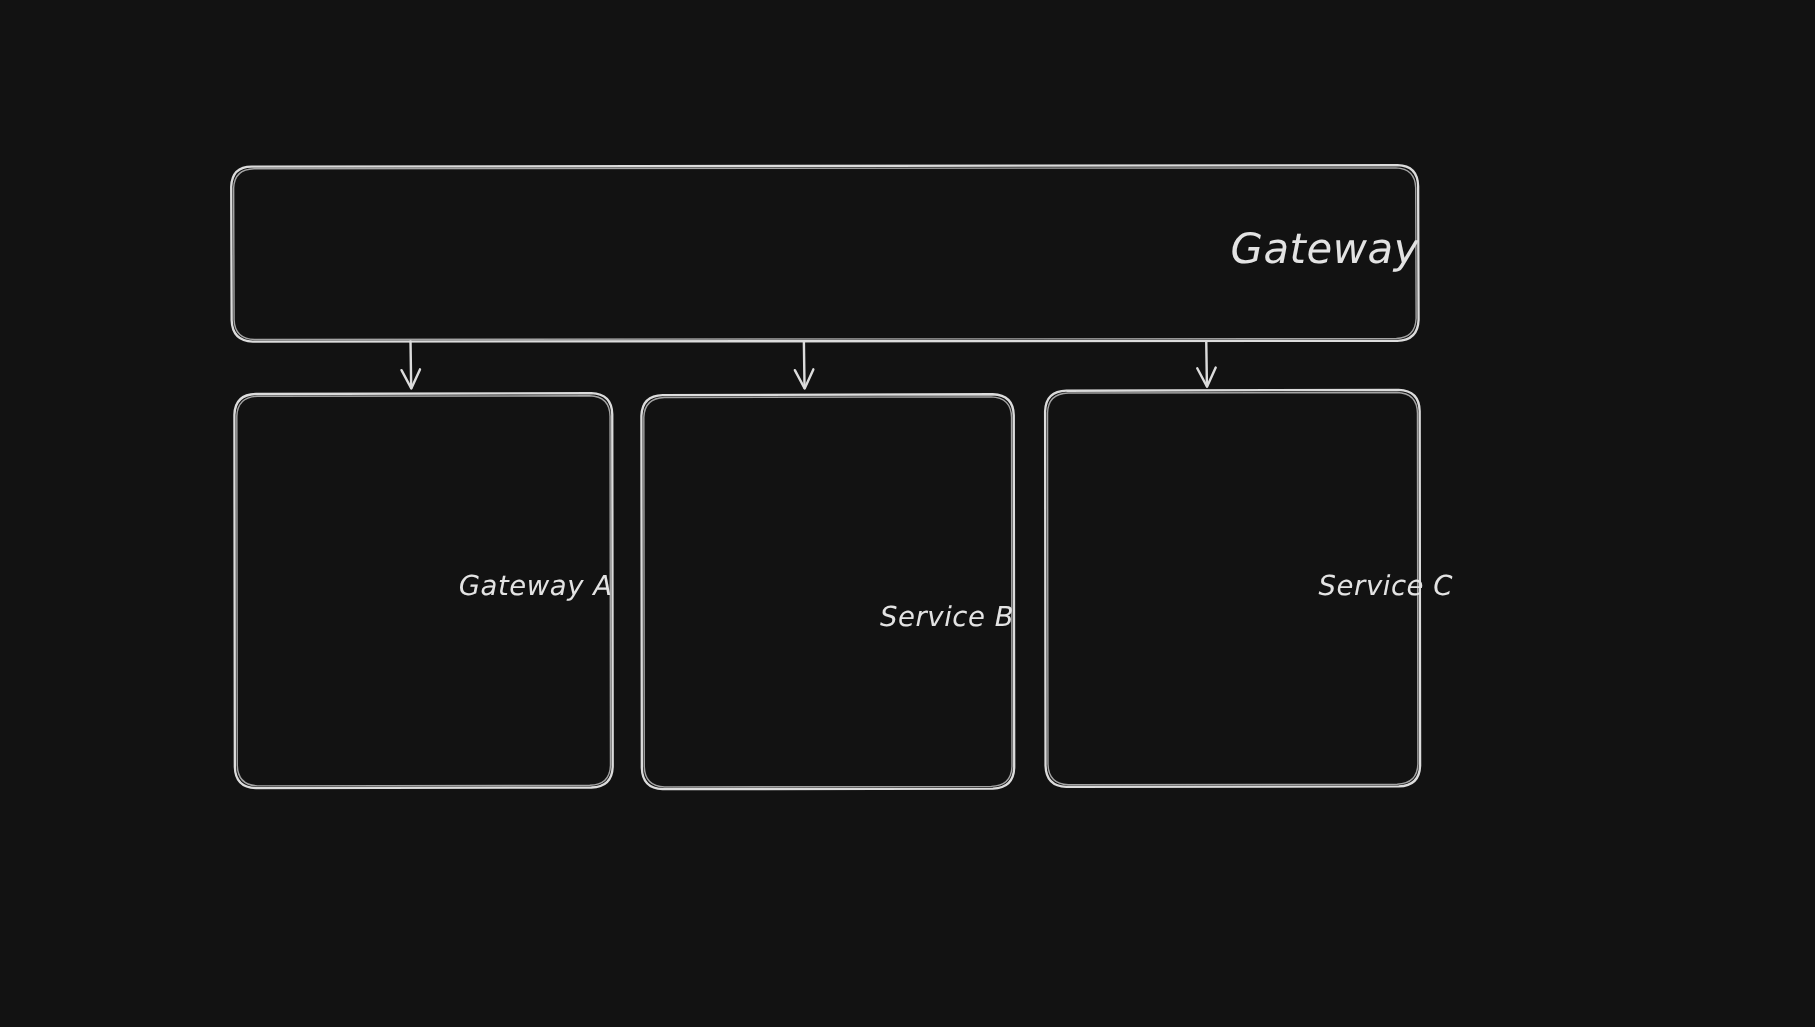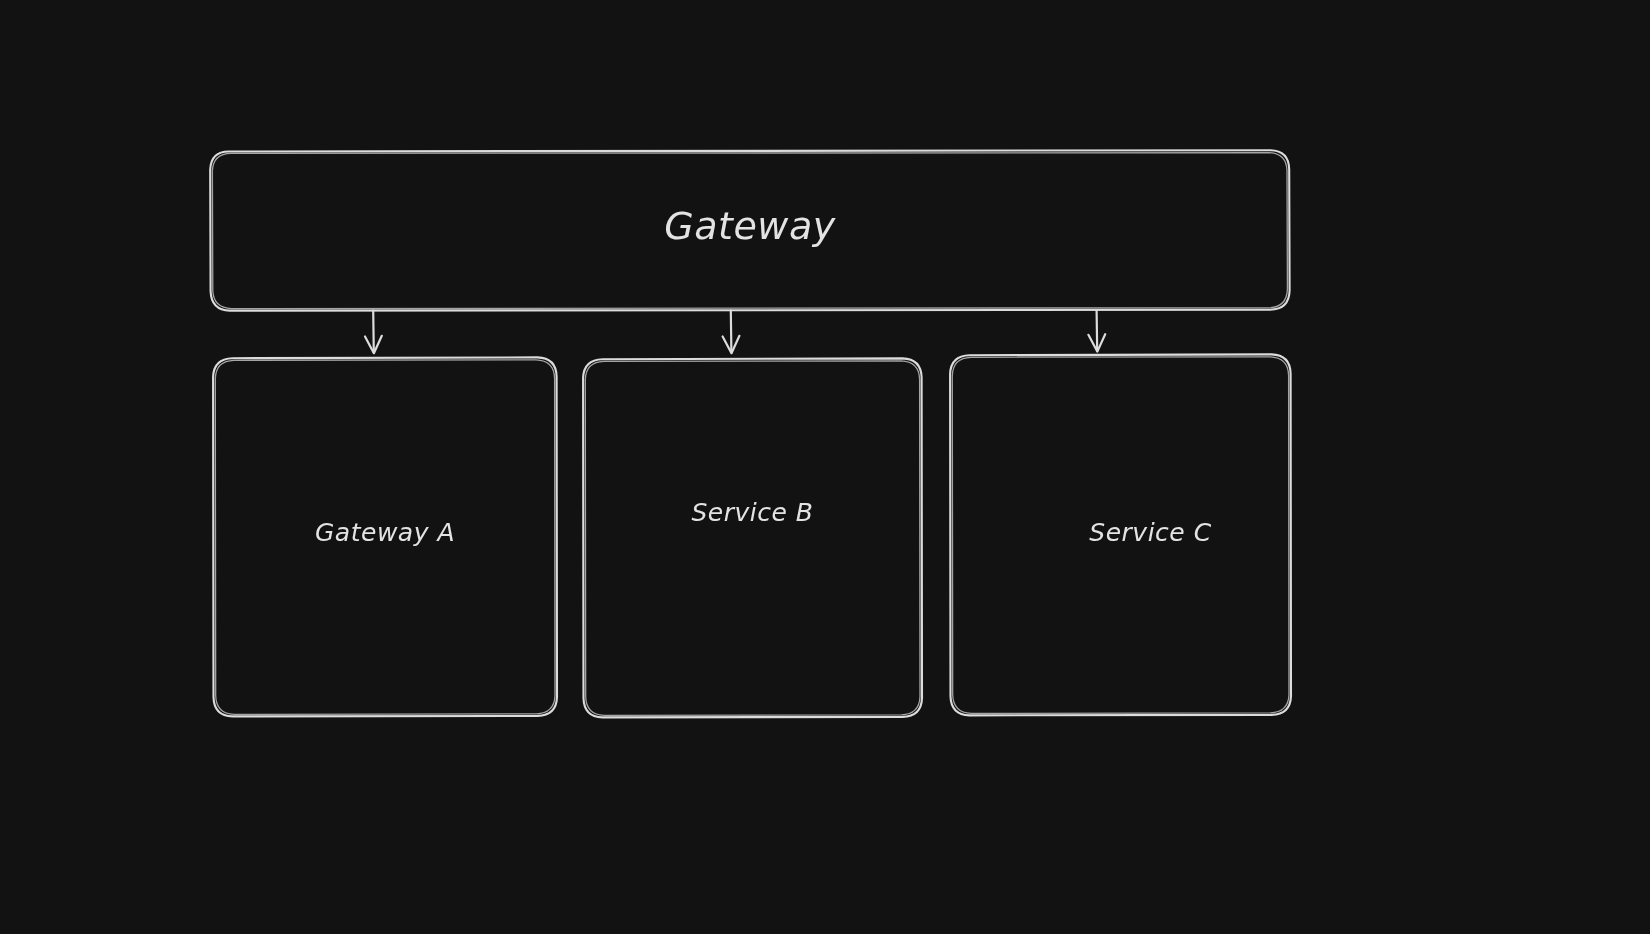--- a/index.html
+++ b/index.html
@@ -25,21 +25,21 @@
   #sketch-layer {
     position: absolute;
     top: 0;
     left: 0;
     width: 1650px;
     height: 934px;
   }
 
   .node-label {
     position: absolute;
-    text-align: center;
+    text-align: right;
     color: #e3e3e3;
     font-family: "DejaVu Sans", sans-serif;
     font-style: italic;
     font-weight: 400;
     letter-spacing: 0.5px;
     white-space: nowrap;
     -webkit-font-smoothing: antialiased;
     pointer-events: none;
   }
 
@@ -50,21 +50,21 @@
     font-size: 38px;
     line-height: 52px;
   }
 
   .label-service {
     font-size: 25px;
     line-height: 34px;
   }
 
   .label-service-a { left: 213px; top: 516px; width: 344px; }
-  .label-service-b { left: 583px; top: 496px; width: 339px; }
+  .label-service-b { left: 583px; top: 544px; width: 339px; }
   .label-service-c { left: 950px; top: 516px; width: 341px; }
 
   .hit-box {
     position: absolute;
     background: transparent;
   }
 </style>
 </head>
 <body style="background: rgb(18, 18, 18);">
 

